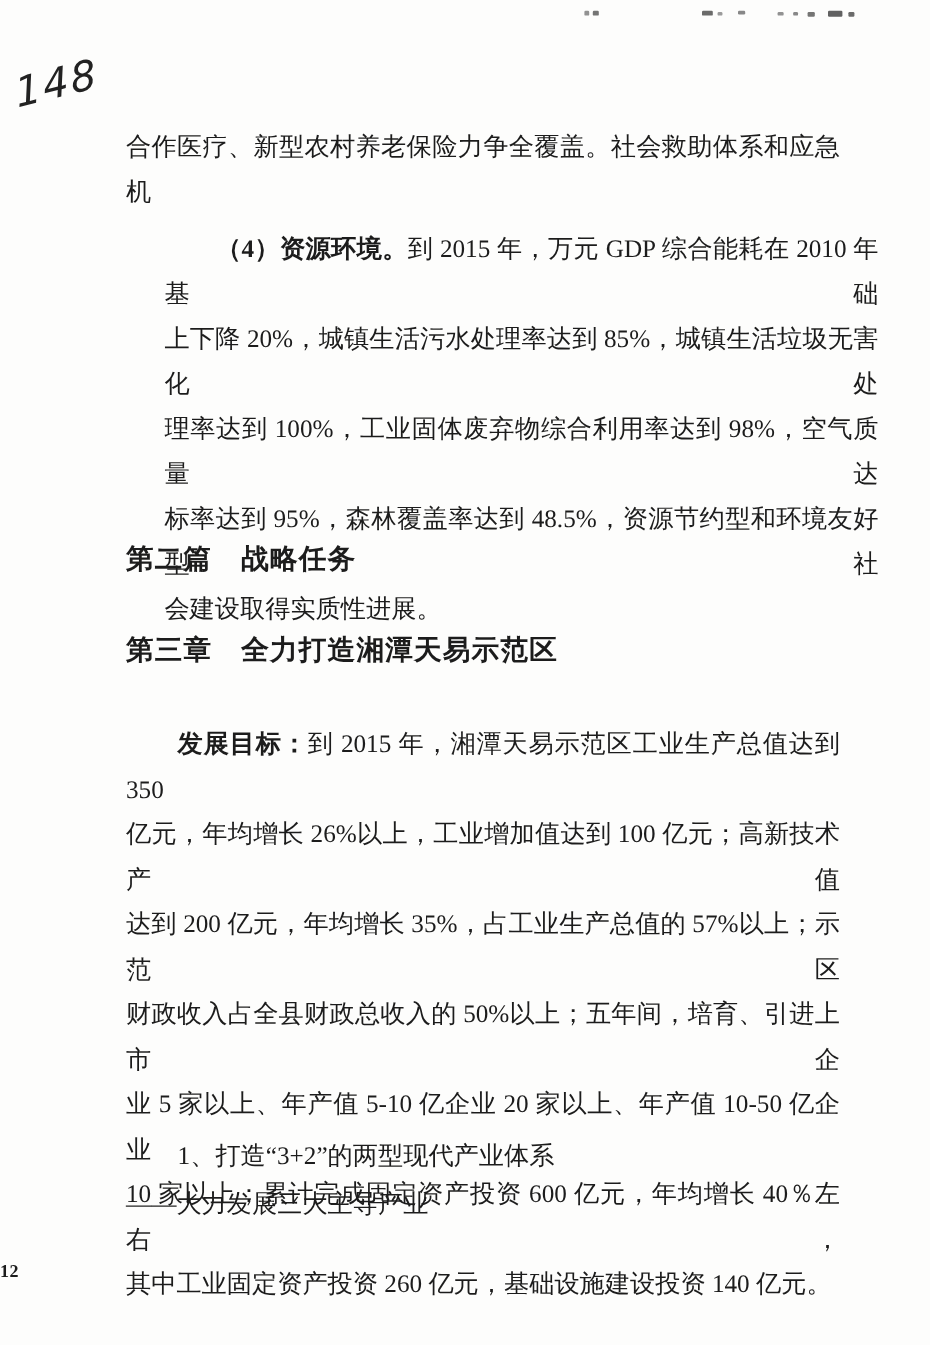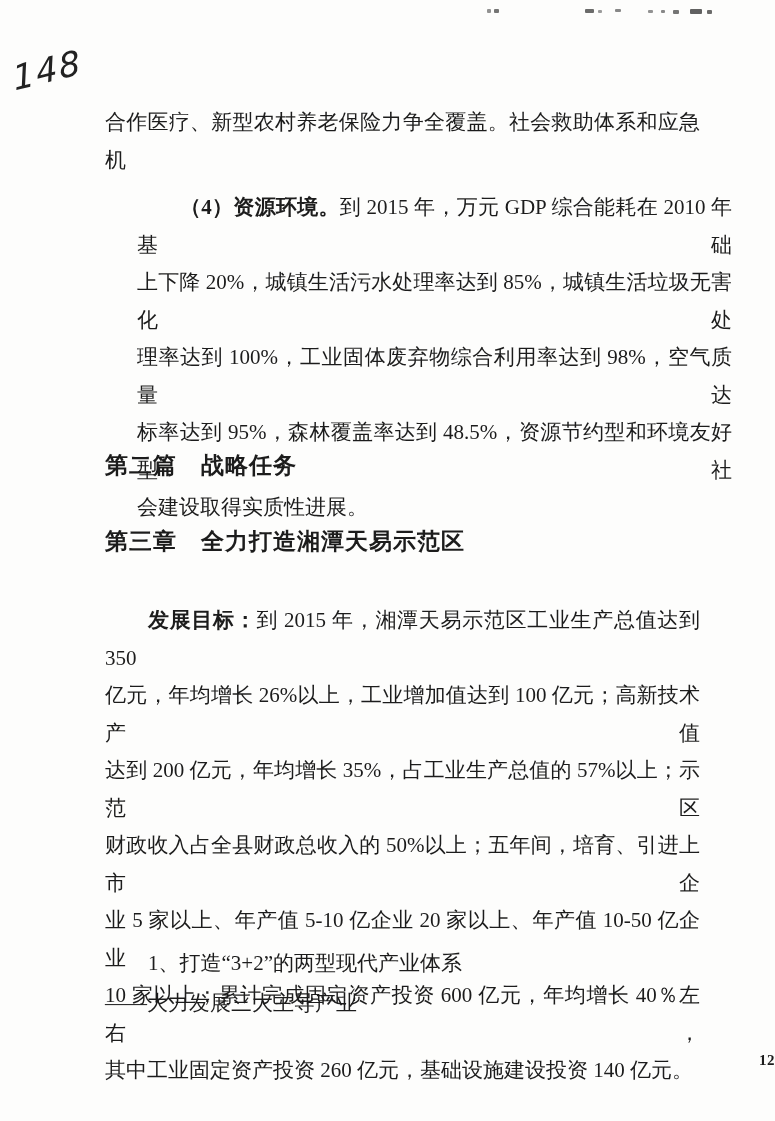--- a/index.html
+++ b/index.html
@@ -60,21 +60,21 @@
   .sub {
     position: absolute; left: 105px; width: 595px;
     font-size: 21px; line-height: 30px; font-family: Liberation Serif, serif;
   }
   .sub1 { top: 948px; padding-left: 43px; }
   .sub2 { top: 988px; }
 
   
   .pageno {
     position: absolute; left: 0; top: 1052px; width: 775px;
-    text-align: right;
+    text-align: left;
     font-size: 15px; font-weight: 700;
     font-family: "Liberation Serif", serif;
     letter-spacing: 0.5px;
   }
 </style>
 </head>
 <body>
 
 <div class="page">
 

